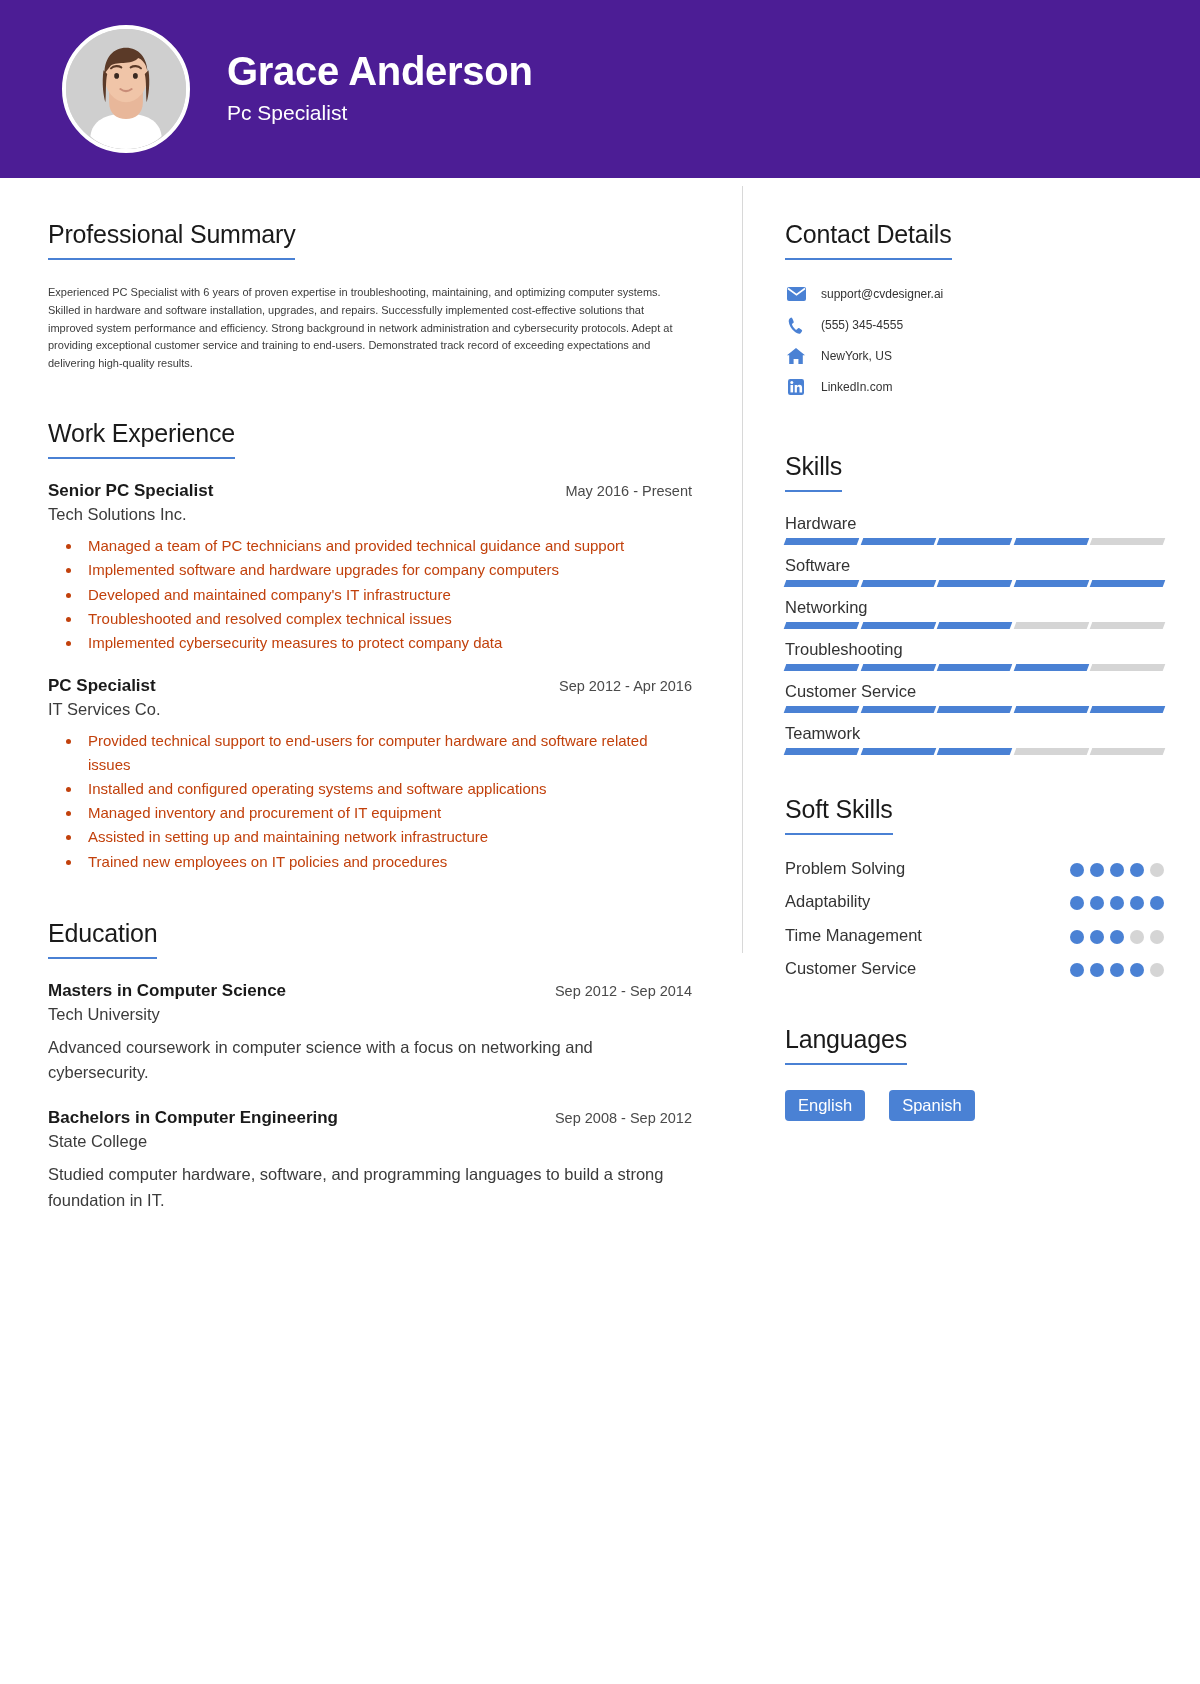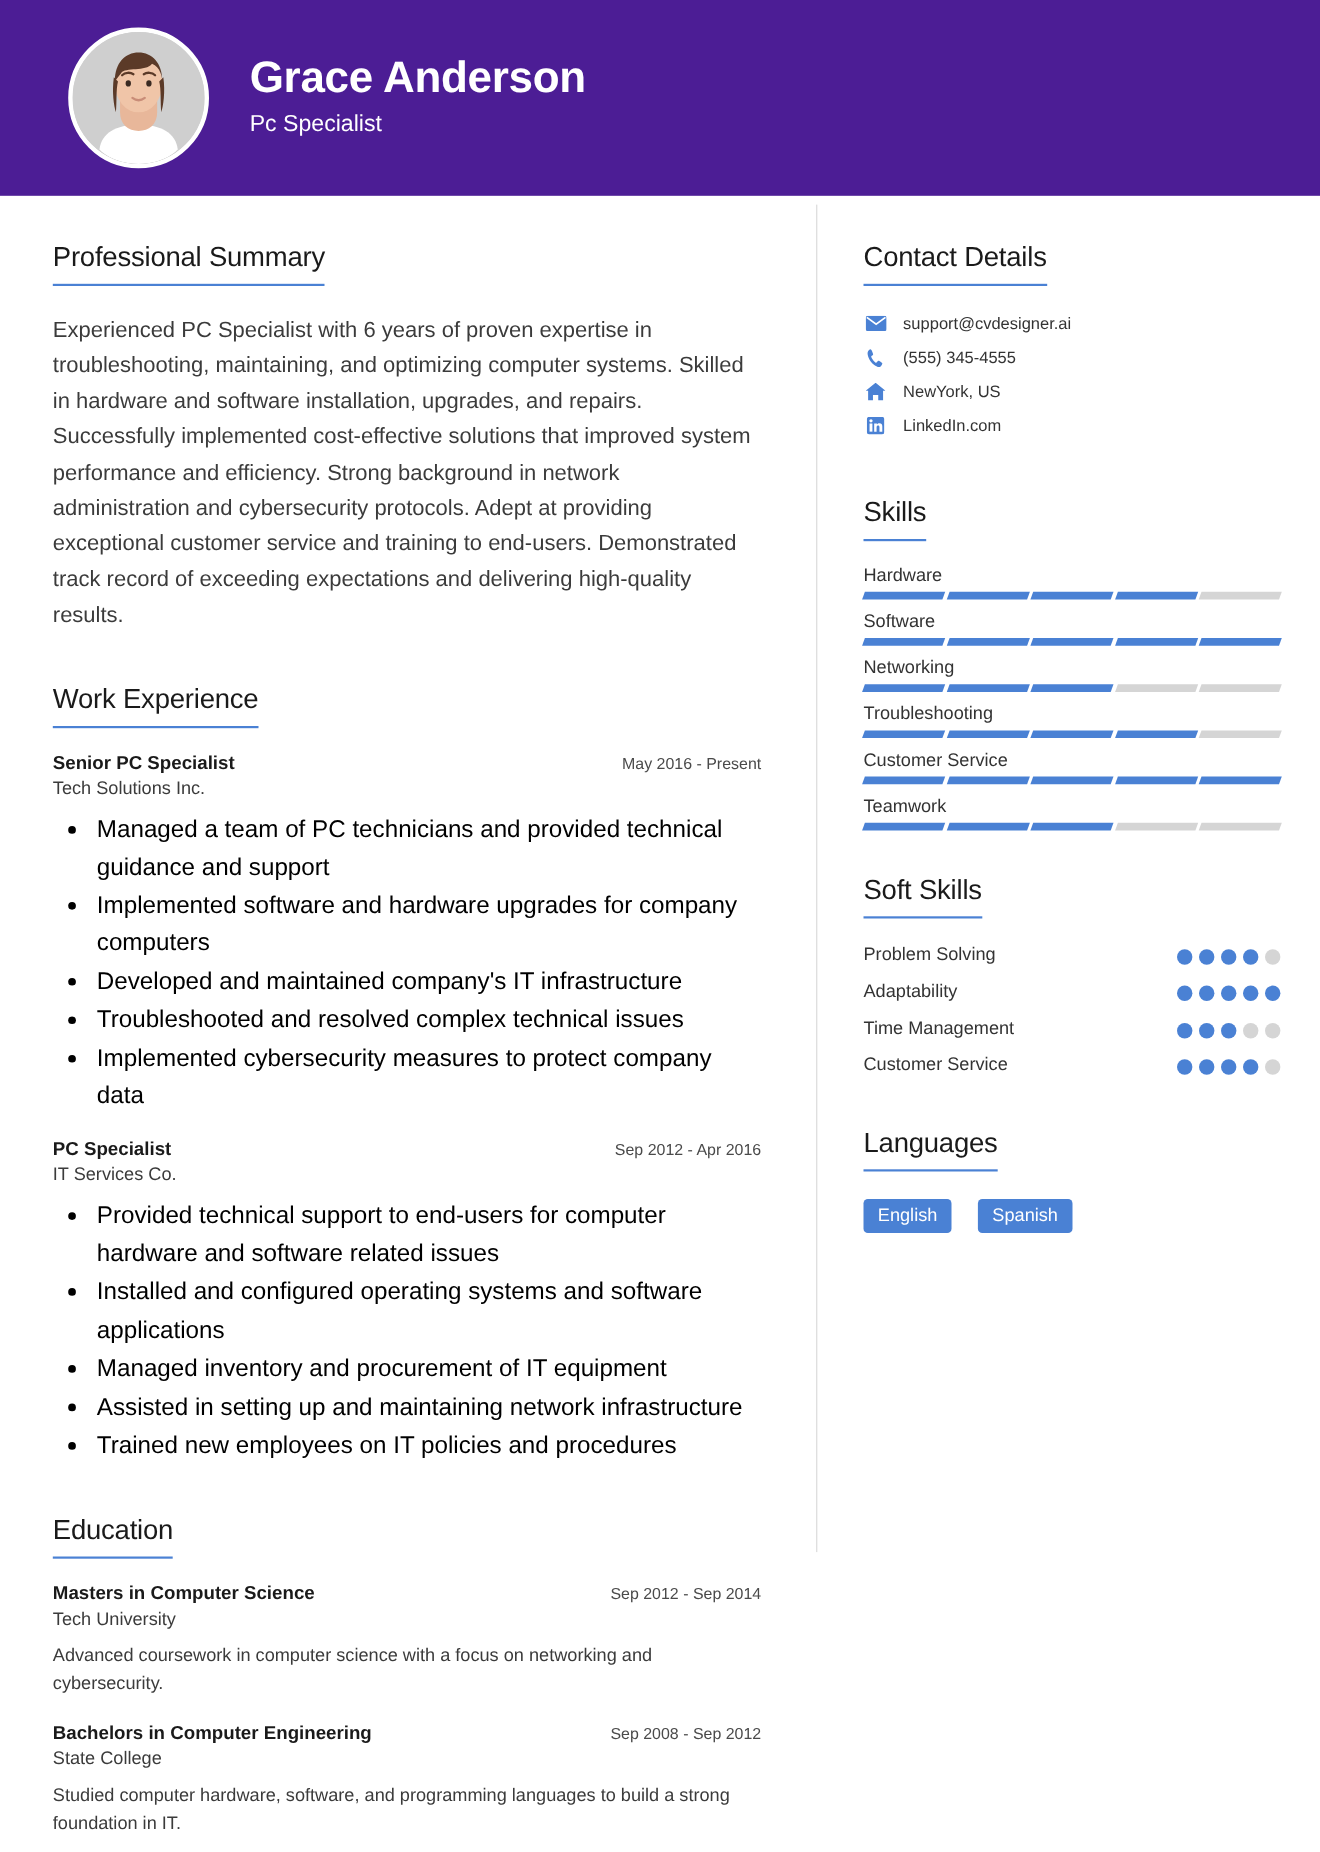--- a/index.html
+++ b/index.html
@@ -61,55 +61,55 @@
     color: #1a1a1a;
     letter-spacing: -0.2px;
     padding-bottom: 9px;
     display: inline-block;
     border-bottom: 2px solid #4a81d4;
   }
   .sec-block { margin-bottom: 0; }
 
   
   .summary {
-    font-size: 20px;
+    font-size: 11px;
     line-height: 1.62;
     color: #3b3b3b;
     margin-top: 24px;
   }
 
   
   .block-gap-lg { margin-top: 46px; }
   .entry { margin-top: 22px; }
   .entry-head {
     display: flex;
     justify-content: space-between;
     align-items: baseline;
     gap: 44px;
   }
   .entry-title { font-size: 17px; font-weight: bold; color: #1a1a1a; }
   .entry-date { font-size: 14.5px; color: #4a4a4a; white-space: nowrap; padding-left: 14px; }
   .entry-org { font-size: 16.5px; color: #3b3b3b; margin-top: 4px; }
   .entry-desc { font-size: 16.5px; line-height: 1.55; color: #3b3b3b; margin-top: 11px; }
   ul.bullets { margin: 10px 0 0 34px; }
   ul.bullets li {
-    font-size: 22px;
+    font-size: 15px;
     line-height: 1.55;
-    color: #000000;
+    color: #c2410c;
     margin-bottom: 1px;
     padding-left: 6px;
   }
 
   
   .contact-list { margin-top: 25px; }
   .contact-row {
     display: flex;
     align-items: center;
     margin-bottom: 13px;
-    font-size: 15px;
+    font-size: 12px;
     color: #333333;
   }
   .cicon {
     width: 22px; height: 18px;
     margin-right: 14px;
     flex: 0 0 22px;
     display: flex; align-items: center; justify-content: center;
     color: #4a81d4;
   }
   .cicon svg { display: block; }

